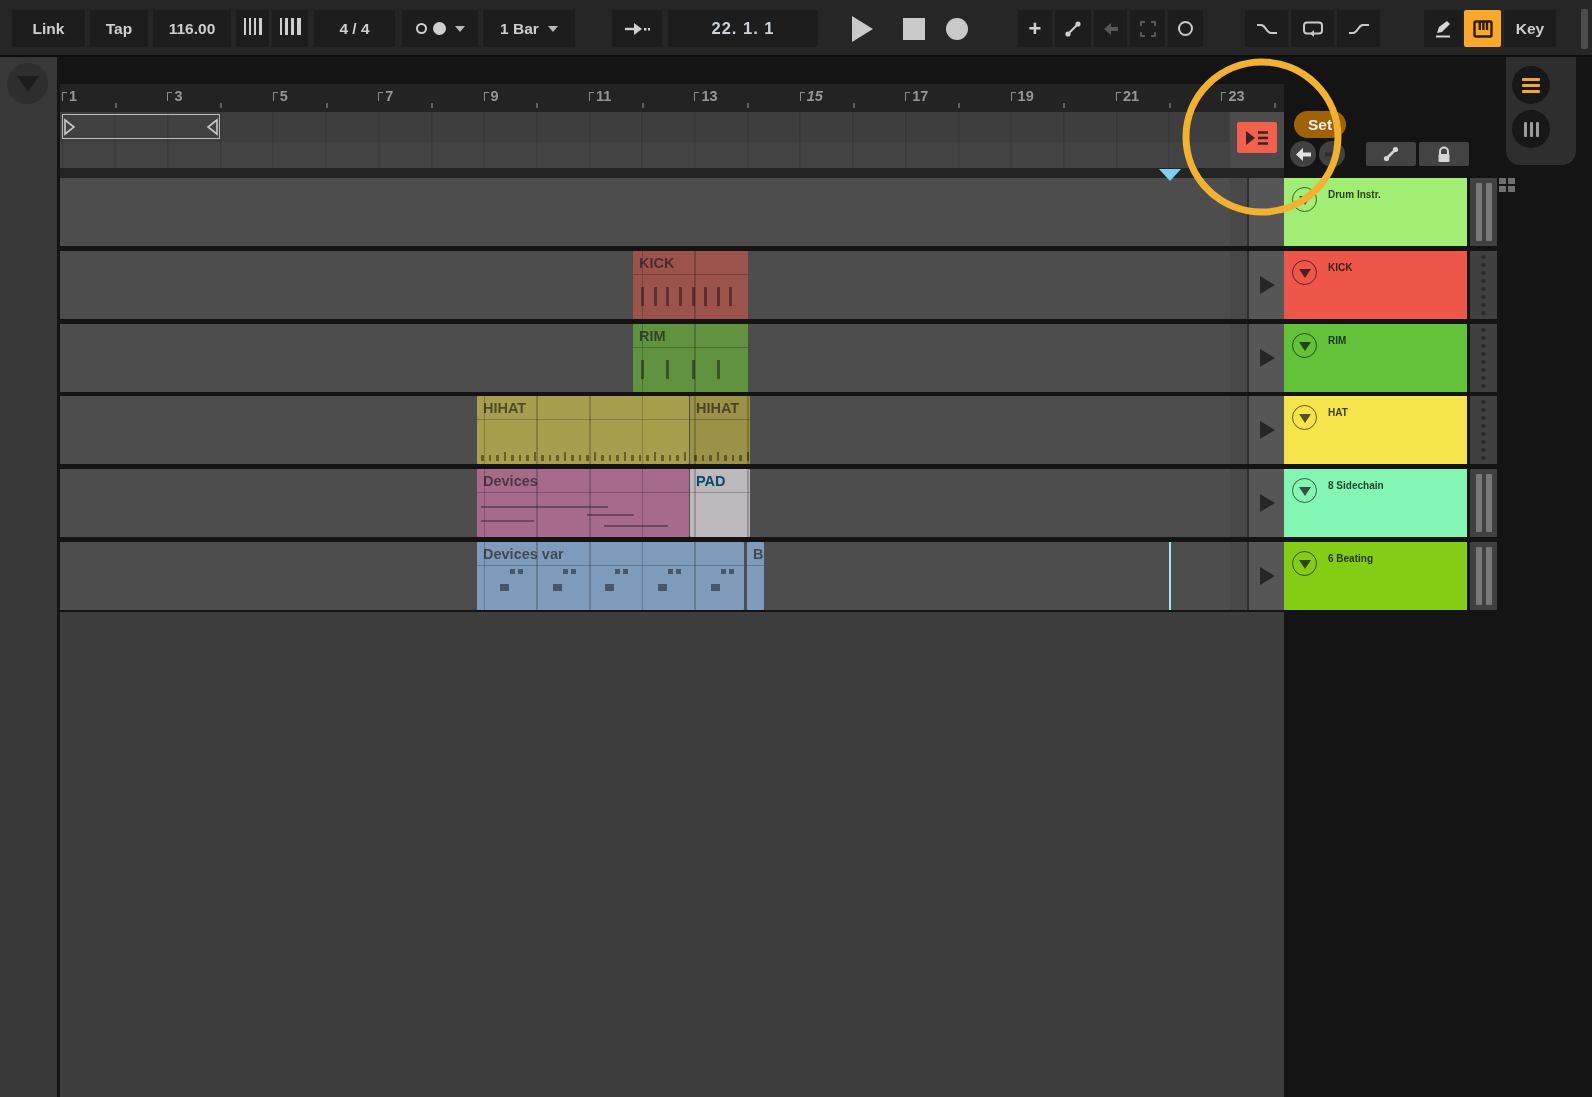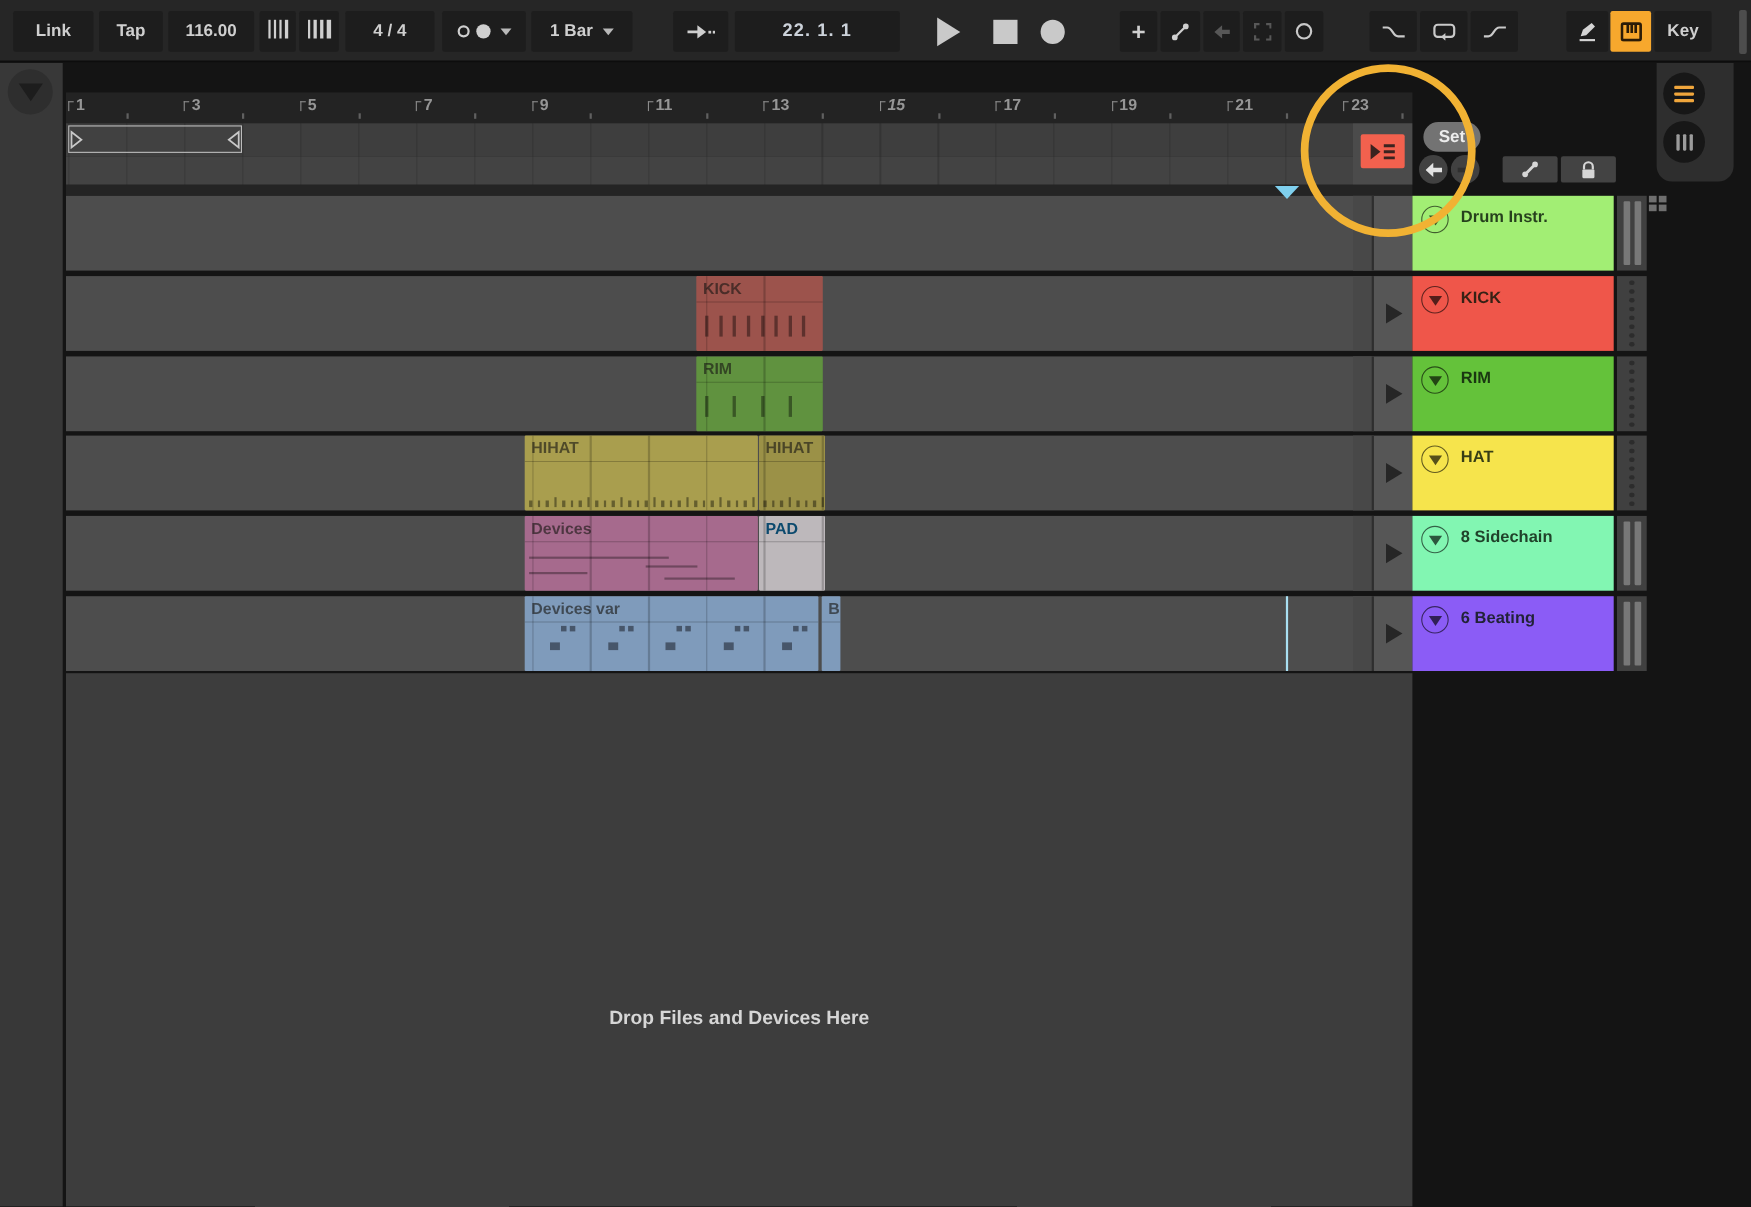--- a/index.html
+++ b/index.html
@@ -45,21 +45,21 @@
 
   
   .loop-brace{position:absolute;top:114px;height:25px;border:1.5px solid #bcbcbc;z-index:3;display:flex;justify-content:space-between;align-items:center;background:rgba(255,255,255,0.02);}
 
   
   .row-lane{position:absolute;left:60px;width:1170px;background:#4d4d4d;z-index:1;}
   .row-playcol{position:absolute;left:1230px;width:54px;background:#565656;z-index:1;}
   .row-playcol .sliver{position:absolute;left:0;top:0;width:19px;height:100%;background:#484848;border-right:2px solid #2e2e2e;}
   .rowplay{position:absolute;left:30px;top:50%;margin-top:-9px;width:0;height:0;border-left:15px solid #262626;border-top:9px solid transparent;border-bottom:9px solid transparent;}
   .row-header{position:absolute;left:1284px;width:183px;z-index:1;padding:9px 8px;display:flex;align-items:flex-start;}
-  .row-header .name{font-size:15px;font-weight:700;color:rgba(8,20,8,.8);margin-left:11px;margin-top:2px;white-space:nowrap;overflow:hidden;}
+  .row-header .name{font-size:10px;font-weight:700;color:rgba(8,20,8,.8);margin-left:11px;margin-top:2px;white-space:nowrap;overflow:hidden;}
   .fold{width:25px;height:25px;border:1.6px solid rgba(0,0,0,.6);border-radius:50%;flex:none;display:flex;align-items:center;justify-content:center;}
   .fold i{width:0;height:0;border-left:6px solid transparent;border-right:6px solid transparent;border-top:9px solid rgba(0,0,0,.65);margin-top:2px;}
   .row-meter{position:absolute;left:1470px;width:27px;background:#404040;z-index:1;display:flex;align-items:center;justify-content:center;gap:4px;}
   .vbar{width:6px;height:calc(100% - 10px);background:#787878;border-radius:1px;}
   .dotcol{display:flex;flex-direction:column;gap:3.5px;}
   .dotcol i{width:4.5px;height:4.5px;border-radius:50%;background:#2c2c2c;}
   .grid-icon{position:absolute;left:1499px;top:178px;width:17px;height:15px;display:grid;grid-template-columns:7px 7px;grid-template-rows:6px 6px;gap:2px;z-index:2;}
   .grid-icon i{background:#6f6f6f;}
 
   
@@ -68,21 +68,21 @@
     border-bottom:1px solid rgba(0,0,0,.22);white-space:nowrap;}
   .clip .cbody{position:absolute;left:0;top:25px;right:0;bottom:0;}
   .cbar{position:absolute;top:0;bottom:0;width:1.5px;background:rgba(0,0,0,.2);}
   .ntick{position:absolute;background:rgba(0,0,0,.4);}
   .nline{position:absolute;height:2px;background:rgba(0,0,0,.33);}
   .nblock{position:absolute;background:rgba(25,30,40,.55);}
 
   
   .bta-btn{position:absolute;left:1237px;top:122px;width:40px;height:31px;background:#f2614e;border-radius:2px;z-index:3;
     display:flex;align-items:center;justify-content:center;}
-  .set-pill{position:absolute;left:1294px;top:111px;width:52px;height:27px;background:#737373;border-radius:14px;z-index:3;
+  .set-pill{position:absolute;left:1294px;top:111px;width:52px;height:27px;background:#a16207;border-radius:14px;z-index:3;
     color:#ececec;font-size:15.5px;font-weight:700;display:flex;align-items:center;justify-content:center;}
   .nav-circle{position:absolute;top:141px;width:26px;height:26px;border-radius:50%;background:#414141;z-index:3;display:flex;align-items:center;justify-content:center;font-size:15px;font-weight:700;}
   .sq-btn{position:absolute;top:142px;width:50px;height:24px;background:#434343;border-radius:2px;z-index:3;display:flex;align-items:center;justify-content:center;}
   .corner-panel{position:absolute;left:1506px;top:57px;width:70px;height:108px;background:#2e2e2e;border-radius:0 0 14px 14px;z-index:1;}
   .round-btn{position:absolute;left:1512px;width:38px;height:38px;border-radius:50%;background:#171717;z-index:2;display:flex;flex-direction:column;align-items:center;justify-content:center;gap:3px;}
   .round-btn.h i{width:18px;height:3px;background:#f0a63c;border-radius:1px;}
   .round-btn.v{flex-direction:row;gap:3px;}
   .round-btn.v i{width:3px;height:15px;background:#9b9b9b;border-radius:1px;}
 
   .ins-triangle{position:absolute;top:169px;width:0;height:0;border-left:11px solid transparent;border-right:11px solid transparent;border-top:12px solid #7fd0ee;z-index:3;}
@@ -214,21 +214,20 @@
   <div class="fold-circle">
       <i></i>
     </div>
   <div class="blk ruler-bg"></div>
   <div class="blk scrub-bg grid"></div>
   <div class="blk band2-bg grid"></div>
   <div class="blk btn-cell"></div>
   <div class="blk marker-strip"></div>
   <div class="blk bottom-area grid"></div>
   <div class="blk bottom-right"></div>
-  <div class="drop-hint">Drop Files and Devices Here</div>
 
   <div class="ruler" id="ruler-layer">
       <div class="ltick" style="left: 62px;"></div>
       <div class="bnum" style="left: 69px;">1</div>
       <div class="ltick" style="left: 167.4px;"></div>
       <div class="bnum" style="left: 174.4px;">3</div>
       <div class="ltick" style="left: 272.8px;"></div>
       <div class="bnum" style="left: 279.8px;">5</div>
       <div class="ltick" style="left: 378.2px;"></div>
       <div class="bnum" style="left: 385.2px;">7</div>
@@ -372,21 +371,21 @@
       </div>
       <div class="row-meter" style="top: 469px; height: 68px;">
         <div class="vbar"></div>
         <div class="vbar"></div>
       </div>
       <div class="row-lane grid" style="top: 542px; height: 68px;"></div>
       <div class="row-playcol" style="top: 542px; height: 68px;">
         <div class="sliver"></div>
         <div class="rowplay"></div>
       </div>
-      <div class="row-header" style="top: 542px; height: 68px; background: #8b5cf6;">
+      <div class="row-header" style="top: 542px; height: 68px; background: #84cc16;">
         <div class="fold">
           <div class=""></div>
           <i></i>
         </div>
         <div class="name">6 Beating</div>
       </div>
       <div class="row-meter" style="top: 542px; height: 68px;">
         <div class="vbar"></div>
         <div class="vbar"></div>
       </div>

